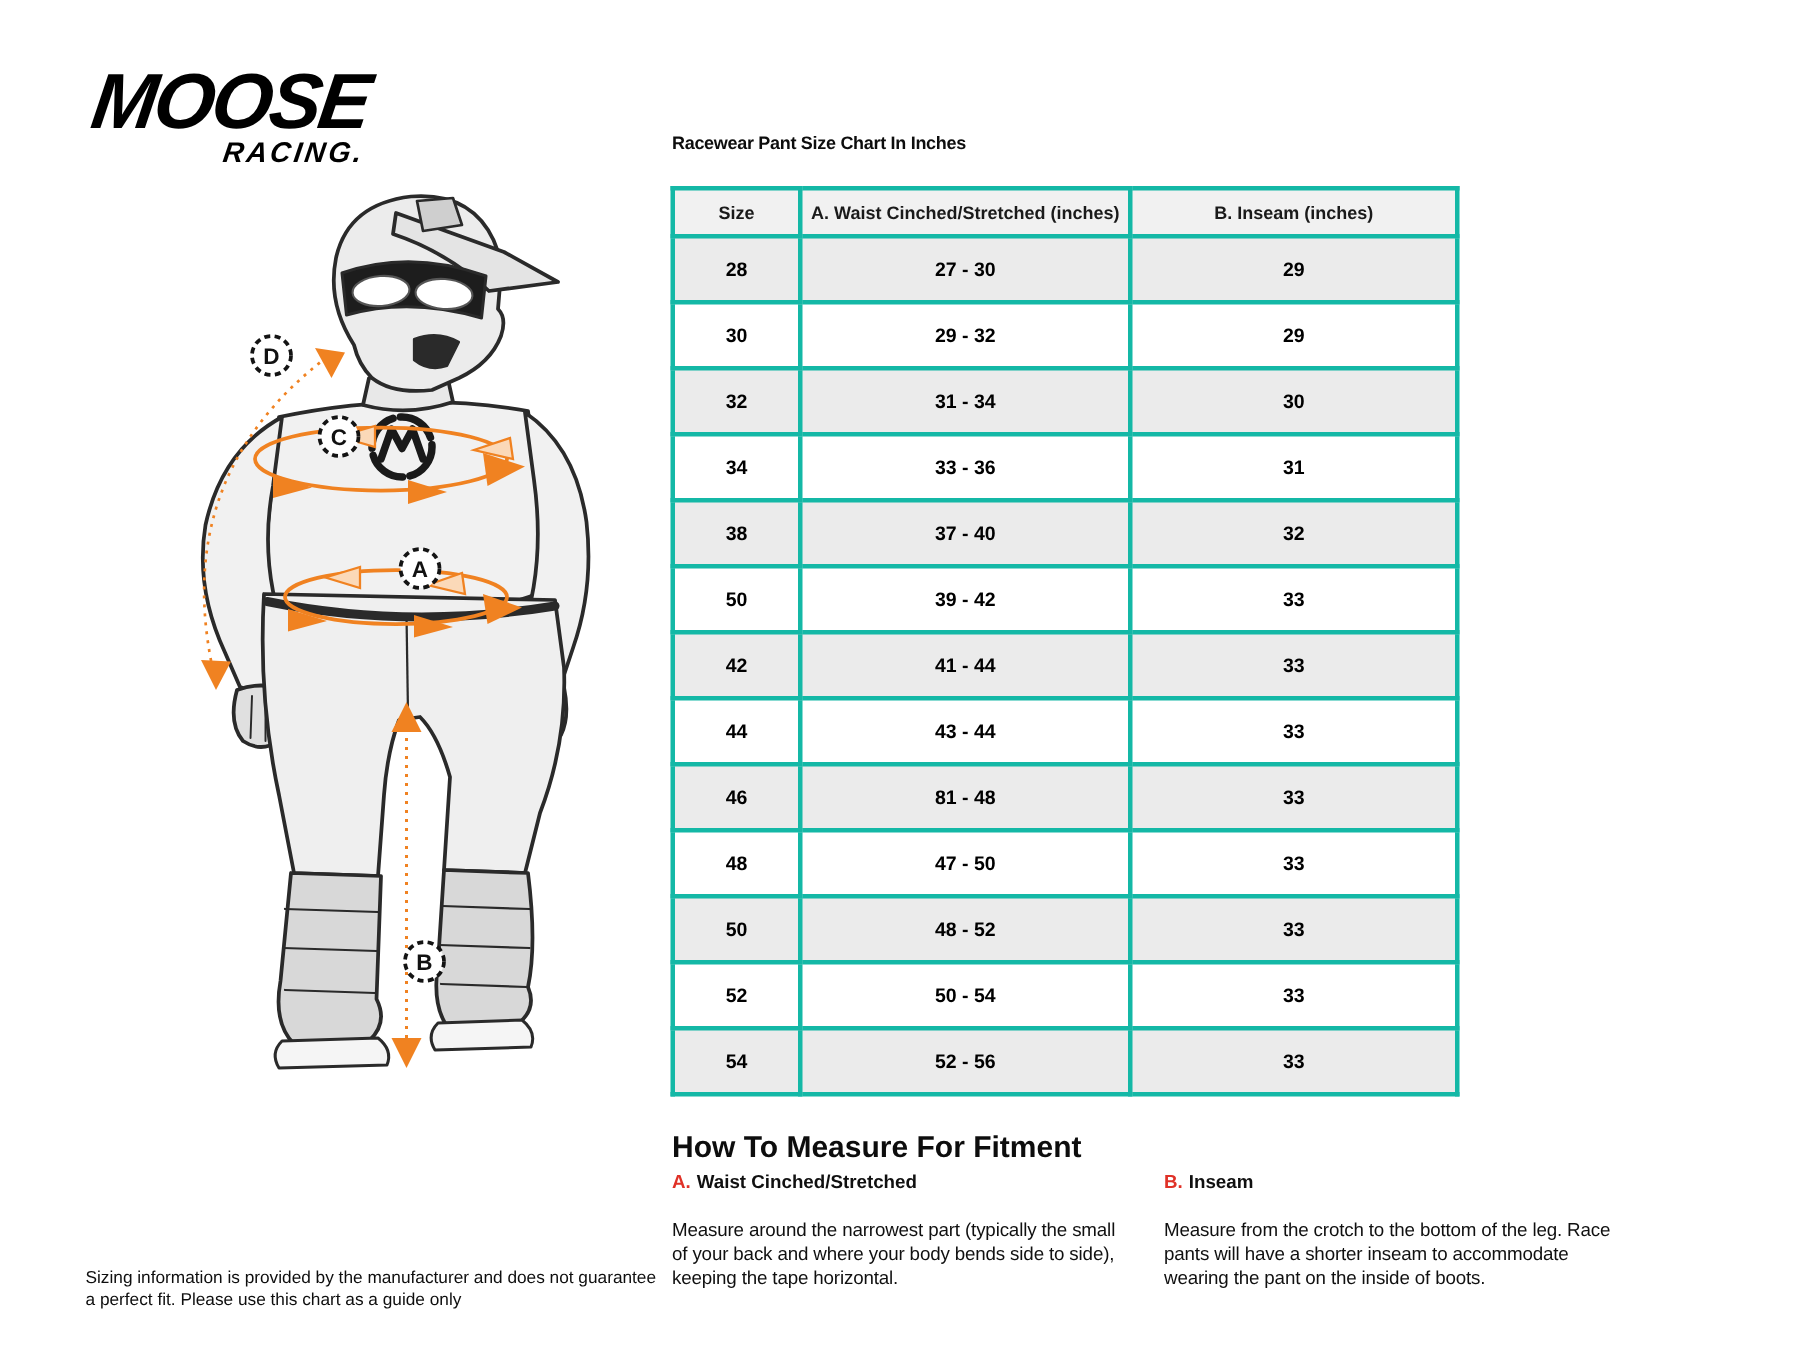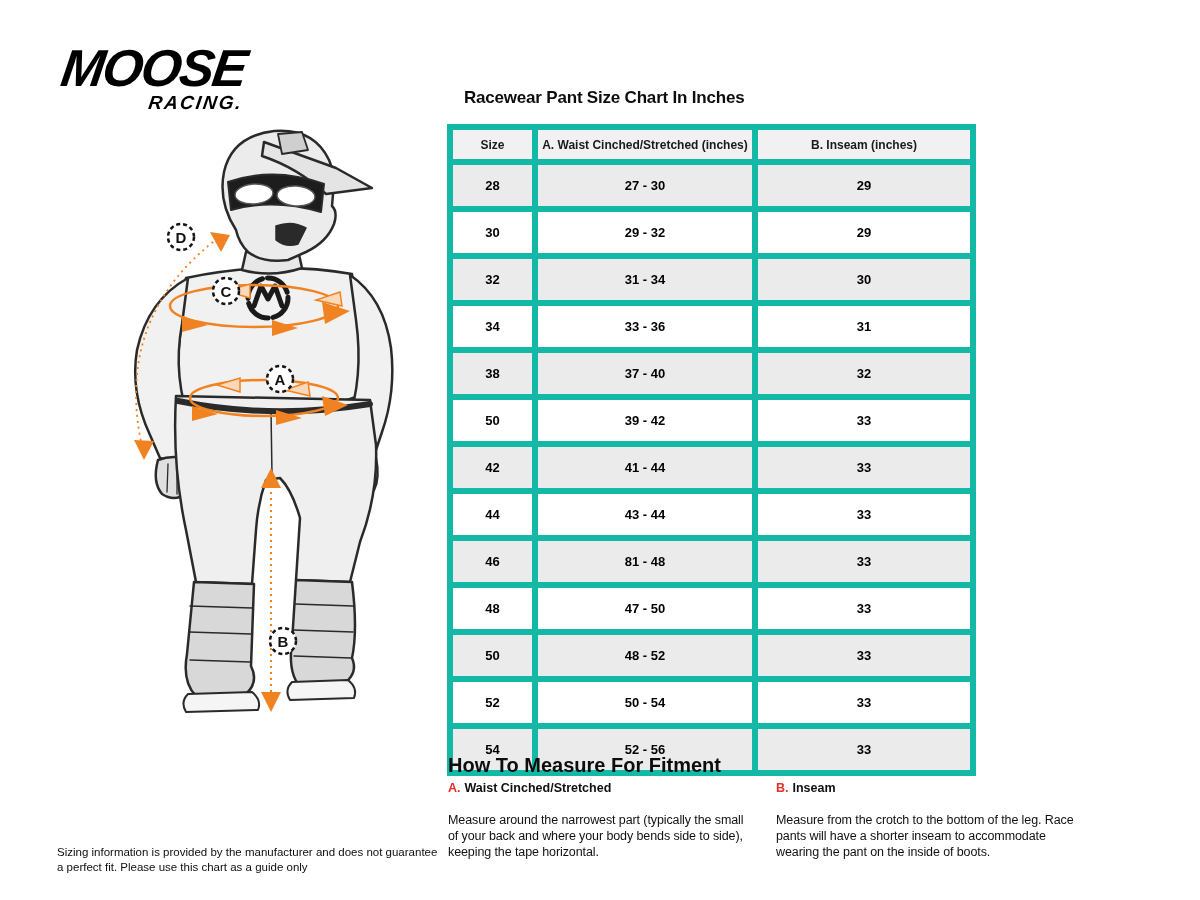--- a/index.html
+++ b/index.html
@@ -8,23 +8,23 @@
 
   
   .logo{position:absolute;left:60px;top:48px;width:200px;transform:skewX(-8deg);}
   .logo-moose{font-size:52px;font-weight:bold;font-style:italic;letter-spacing:-2px;line-height:0.8;color:#000;}
   .logo-racing{font-size:19px;font-weight:bold;font-style:italic;letter-spacing:2px;color:#000;text-align:right;padding-right:14px;margin-top:2px;}
 
   
   .figure{position:absolute;left:40px;top:110px;width:400px;height:640px;}
 
   
-  .chart-title{position:absolute;left:464px;top:88px;font-size:17px;font-weight:bold;color:#0d0d0d;letter-spacing:-0.2px;}
+  .chart-title{position:absolute;left:448px;top:88px;font-size:12px;font-weight:bold;color:#0d0d0d;letter-spacing:-0.2px;}
   table.size-table{position:absolute;left:447px;top:124px;width:523px;border-collapse:collapse;table-layout:fixed;}
-  .size-table th,.size-table td{border:6px solid #14b8a6;text-align:center;vertical-align:middle;padding:0;}
+  .size-table th,.size-table td{border:3px solid #14b8a6;text-align:center;vertical-align:middle;padding:0;}
   .size-table thead th{background:#f1f1f1;height:29px;font-size:12px;font-weight:bold;color:#1a1a1a;}
   .size-table td{height:41px;font-size:13px;font-weight:bold;color:#000000;background:#fff;}
   .size-table tbody tr:nth-child(odd) td{background:#ebebeb;}
 
   
   .howto-heading{position:absolute;left:448px;top:754px;font-size:20px;font-weight:bold;color:#0d0d0d;}
   .measure-item{position:absolute;top:780px;font-size:12.5px;line-height:1.28;color:#101010;}
   .measure-a{left:448px;width:296px;}
   .measure-b{left:776px;width:304px;}
   .measure-title{font-weight:bold;margin-bottom:16px;}

